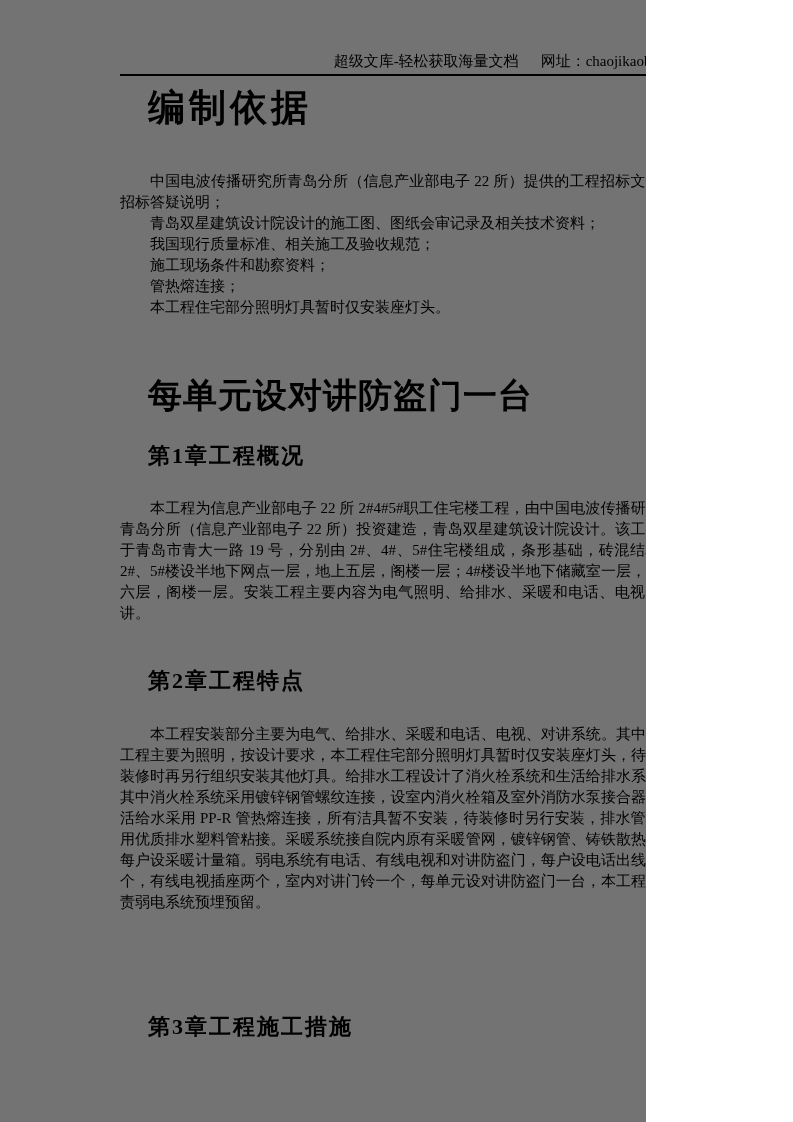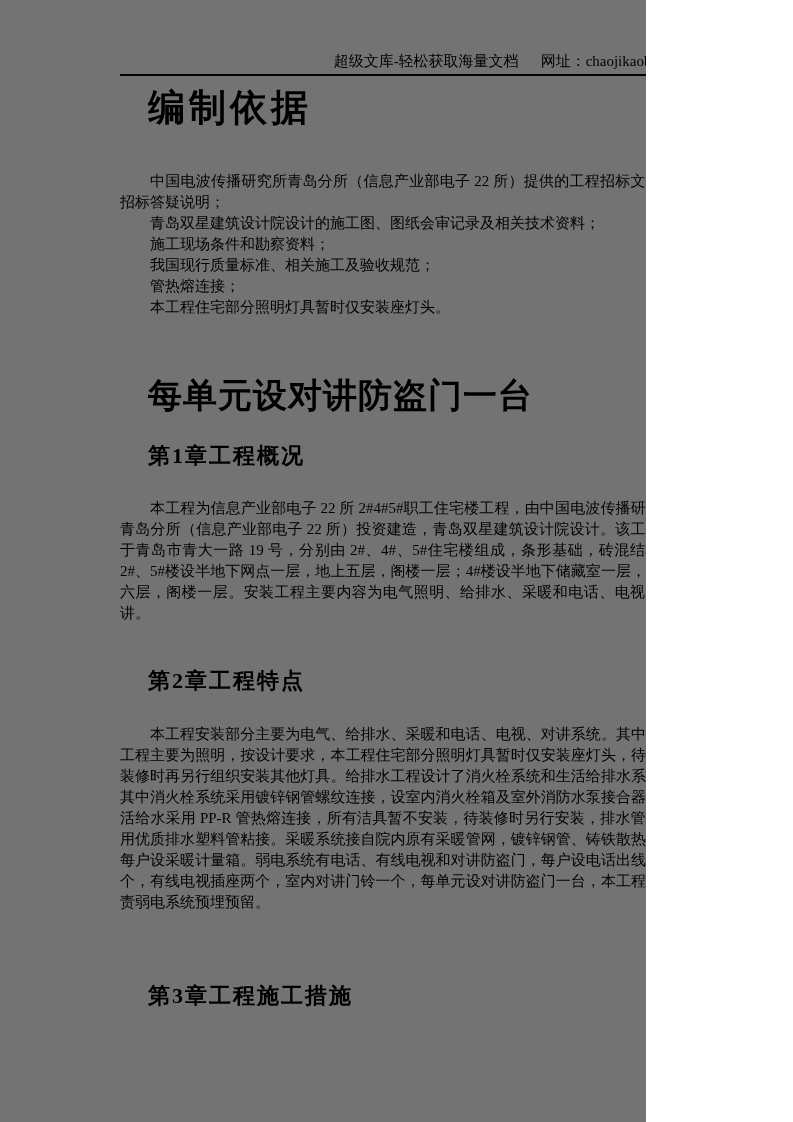--- a/index.html
+++ b/index.html
@@ -45,21 +45,21 @@
     left: 148px;
     margin: 0;
     font-size: 22px;
     line-height: 30px;
     font-weight: bold;
     letter-spacing: 2px;
     white-space: nowrap;
   }
   #ch1h { top: 441px; }
   #ch2h { top: 666px; }
-  #ch3h { top: 981px; text-align: center; }
+  #ch3h { top: 1012px; text-align: center; }
 
   
   .body-block {
     position: absolute;
     left: 120px;
     width: 556px;
     font-size: 15px;
     line-height: 21px;
     text-align: justify;
     text-justify: inter-ideograph;
@@ -80,22 +80,22 @@
 
   <div class="header">
     <span>超级文库-轻松获取海量文档</span><span class="hdr-url"><span>网址：</span><span>chaojikaoba.cn</span></span>
   </div>
 
   <h1 id="title1" class="part-title">编制依据</h1>
 
   <div id="basis" class="body-block">
     <p class="body-p">中国电波传播研究所青岛分所（信息产业部电子 22 所）提供的工程招标文件及招标答疑说明；</p>
     <p class="body-p">青岛双星建筑设计院设计的施工图、图纸会审记录及相关技术资料；</p>
+    <p class="body-p">我国现行质量标准、相关施工及验收规范；</p>
     <p class="body-p">施工现场条件和勘察资料；</p>
-    <p class="body-p">我国现行质量标准、相关施工及验收规范；</p>
     <p class="body-p">管热熔连接；</p>
     <p class="body-p">本工程住宅部分照明灯具暂时仅安装座灯头。</p>
   </div>
 
   <h1 id="title2" class="part-title">每单元设对讲防盗门一台</h1>
 
   <h2 id="ch1h" class="chapter-heading">第1章工程概况</h2>
 
   <p id="ch1b" class="body-block body-p">本工程为信息产业部电子 22 所 2#4#5#职工住宅楼工程，由中国电波传播研究所青岛分所（信息产业部电子 22 所）投资建造，青岛双星建筑设计院设计。该工程位于青岛市青大一路 19 号，分别由 2#、4#、5#住宅楼组成，条形基础，砖混结构。2#、5#楼设半地下网点一层，地上五层，阁楼一层；4#楼设半地下储藏室一层，地上六层，阁楼一层。安装工程主要内容为电气照明、给排水、采暖和电话、电视、对讲。</p>
 

